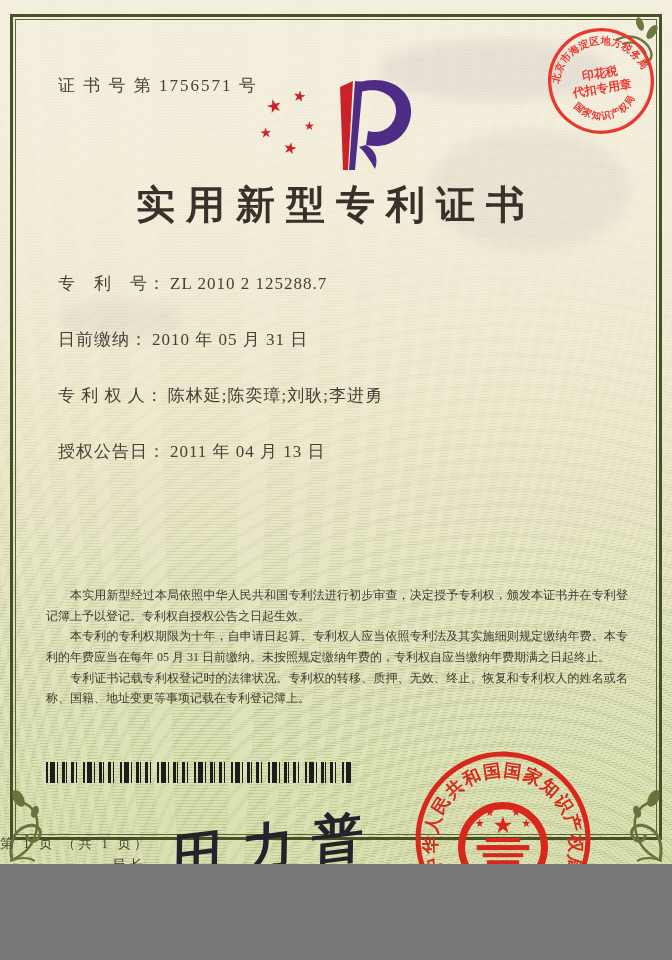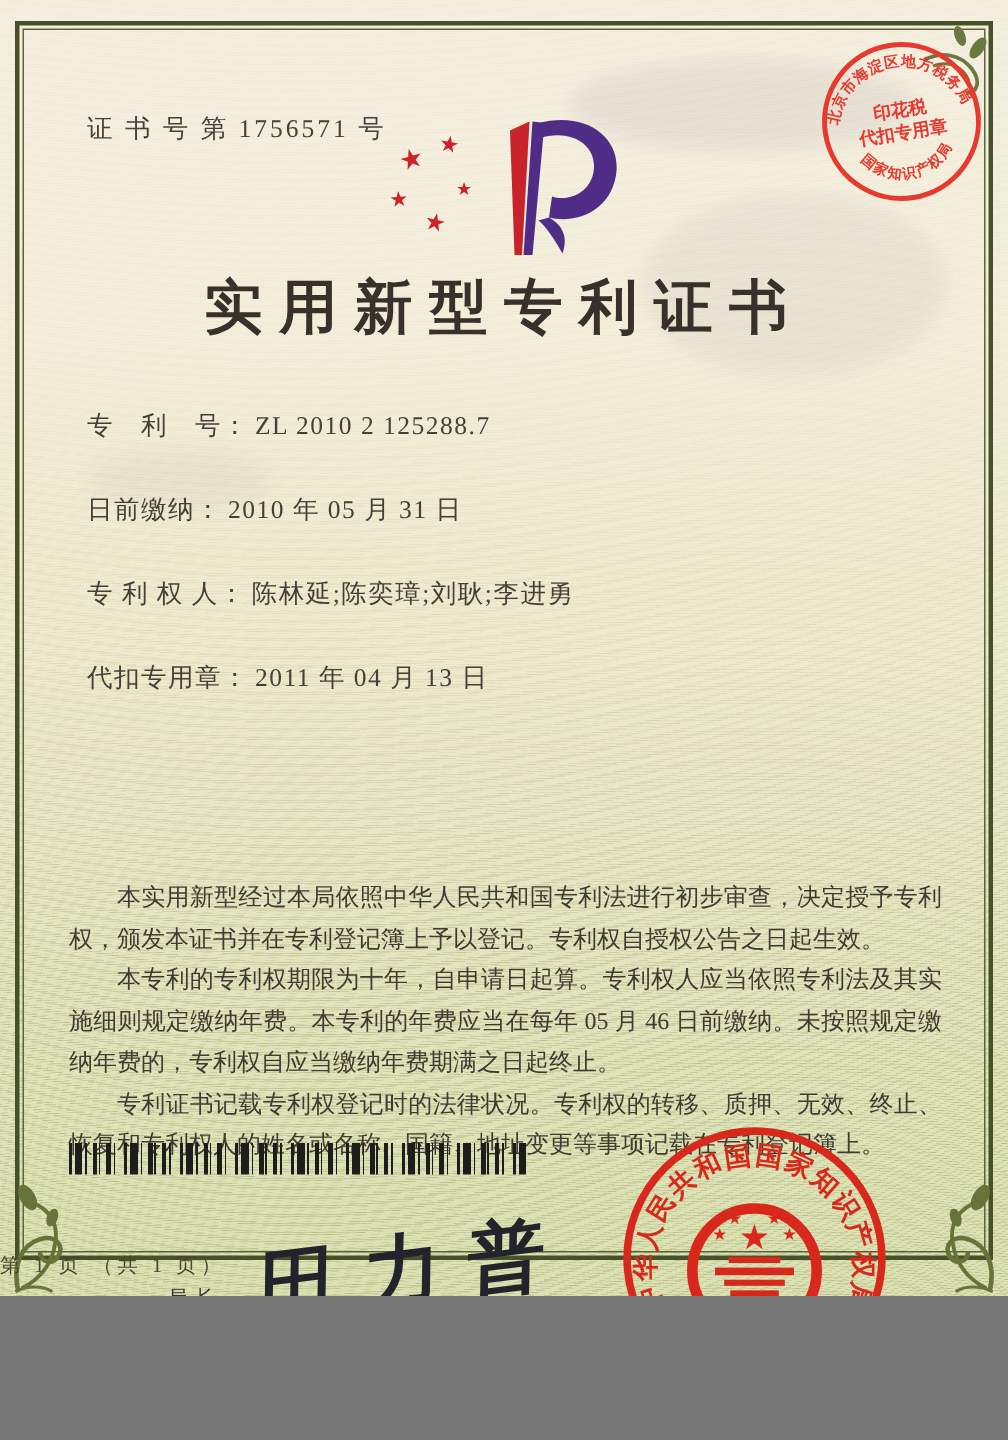--- a/index.html
+++ b/index.html
@@ -28,21 +28,21 @@
   .logo { position:absolute; left:258px; top:78px; width:165px; height:100px; }
 
   .title { position:absolute; top:178px; left:0; width:100%; text-align:center;
     font-size:39px; font-weight:bold; letter-spacing:11px; color:#36312a; }
 
   .fields { position:absolute; left:58px; top:272px; font-size:17px; color:#453f37; }
   .field-row { height:56px; letter-spacing:1px; white-space:nowrap; }
   .field-value { margin-left:4px; }
 
   .paragraphs { position:absolute; left:46px; width:582px; top:585px;
-    font-size:16px; line-height:1.72; text-align:justify; color:#403a31; }
+    font-size:12px; line-height:1.72; text-align:justify; color:#403a31; }
   .paragraphs p { margin:0; text-indent:2em; }
 
   .barcode { position:absolute; left:46px; top:762px; width:306px; height:21px;
     background: repeating-linear-gradient(90deg,
       #1d1d1d 0 2px, transparent 2px 4px,
       #1d1d1d 4px 9px, transparent 9px 11px,
       #1d1d1d 11px 12px, transparent 12px 16px,
       #1d1d1d 16px 19px, transparent 19px 20px,
       #1d1d1d 20px 21px, transparent 21px 25px,
       #1d1d1d 25px 28px, transparent 28px 30px,
@@ -121,27 +121,27 @@
     <div class="field-row">
       <span class="field-label">专　利　号：</span><span class="field-value">ZL 2010 2 125288.7</span>
     </div>
     <div class="field-row">
       <span class="field-label">日前缴纳：</span><span class="field-value">2010 年 05 月 31 日</span>
     </div>
     <div class="field-row">
       <span class="field-label">专 利 权 人：</span><span class="field-value">陈林延;陈奕璋;刘耿;李进勇</span>
     </div>
     <div class="field-row">
-      <span class="field-label">代扣专用章：</span><span class="field-value">2011 年 04 月 13 日</span>
+      <span class="field-label">授权公告日：</span><span class="field-value">2011 年 04 月 13 日</span>
     </div>
   </div>
 
   <div class="paragraphs">
     <p>本实用新型经过本局依照中华人民共和国专利法进行初步审查，决定授予专利权，颁发本证书并在专利登记簿上予以登记。专利权自授权公告之日起生效。</p>
-    <p>本专利的专利权期限为十年，自申请日起算。专利权人应当依照专利法及其实施细则规定缴纳年费。本专利的年费应当在每年 05 月 46 日前缴纳。未按照规定缴纳年费的，专利权自应当缴纳年费期满之日起终止。</p>
+    <p>本专利的专利权期限为十年，自申请日起算。专利权人应当依照专利法及其实施细则规定缴纳年费。本专利的年费应当在每年 05 月 31 日前缴纳。未按照规定缴纳年费的，专利权自应当缴纳年费期满之日起终止。</p>
     <p>专利证书记载专利权登记时的法律状况。专利权的转移、质押、无效、终止、恢复和专利权人的姓名或名称、国籍、地址变更等事项记载在专利登记簿上。</p>
   </div>
 
   <div class="barcode"></div>
 
   <div class="sig-title">局长</div>
   <div class="sig-name">田力普</div>
 
   <svg class="seal" viewBox="0 0 180 180">
     <circle cx="90" cy="90" r="84" fill="none" stroke="#d8281c" stroke-width="5"></circle>

